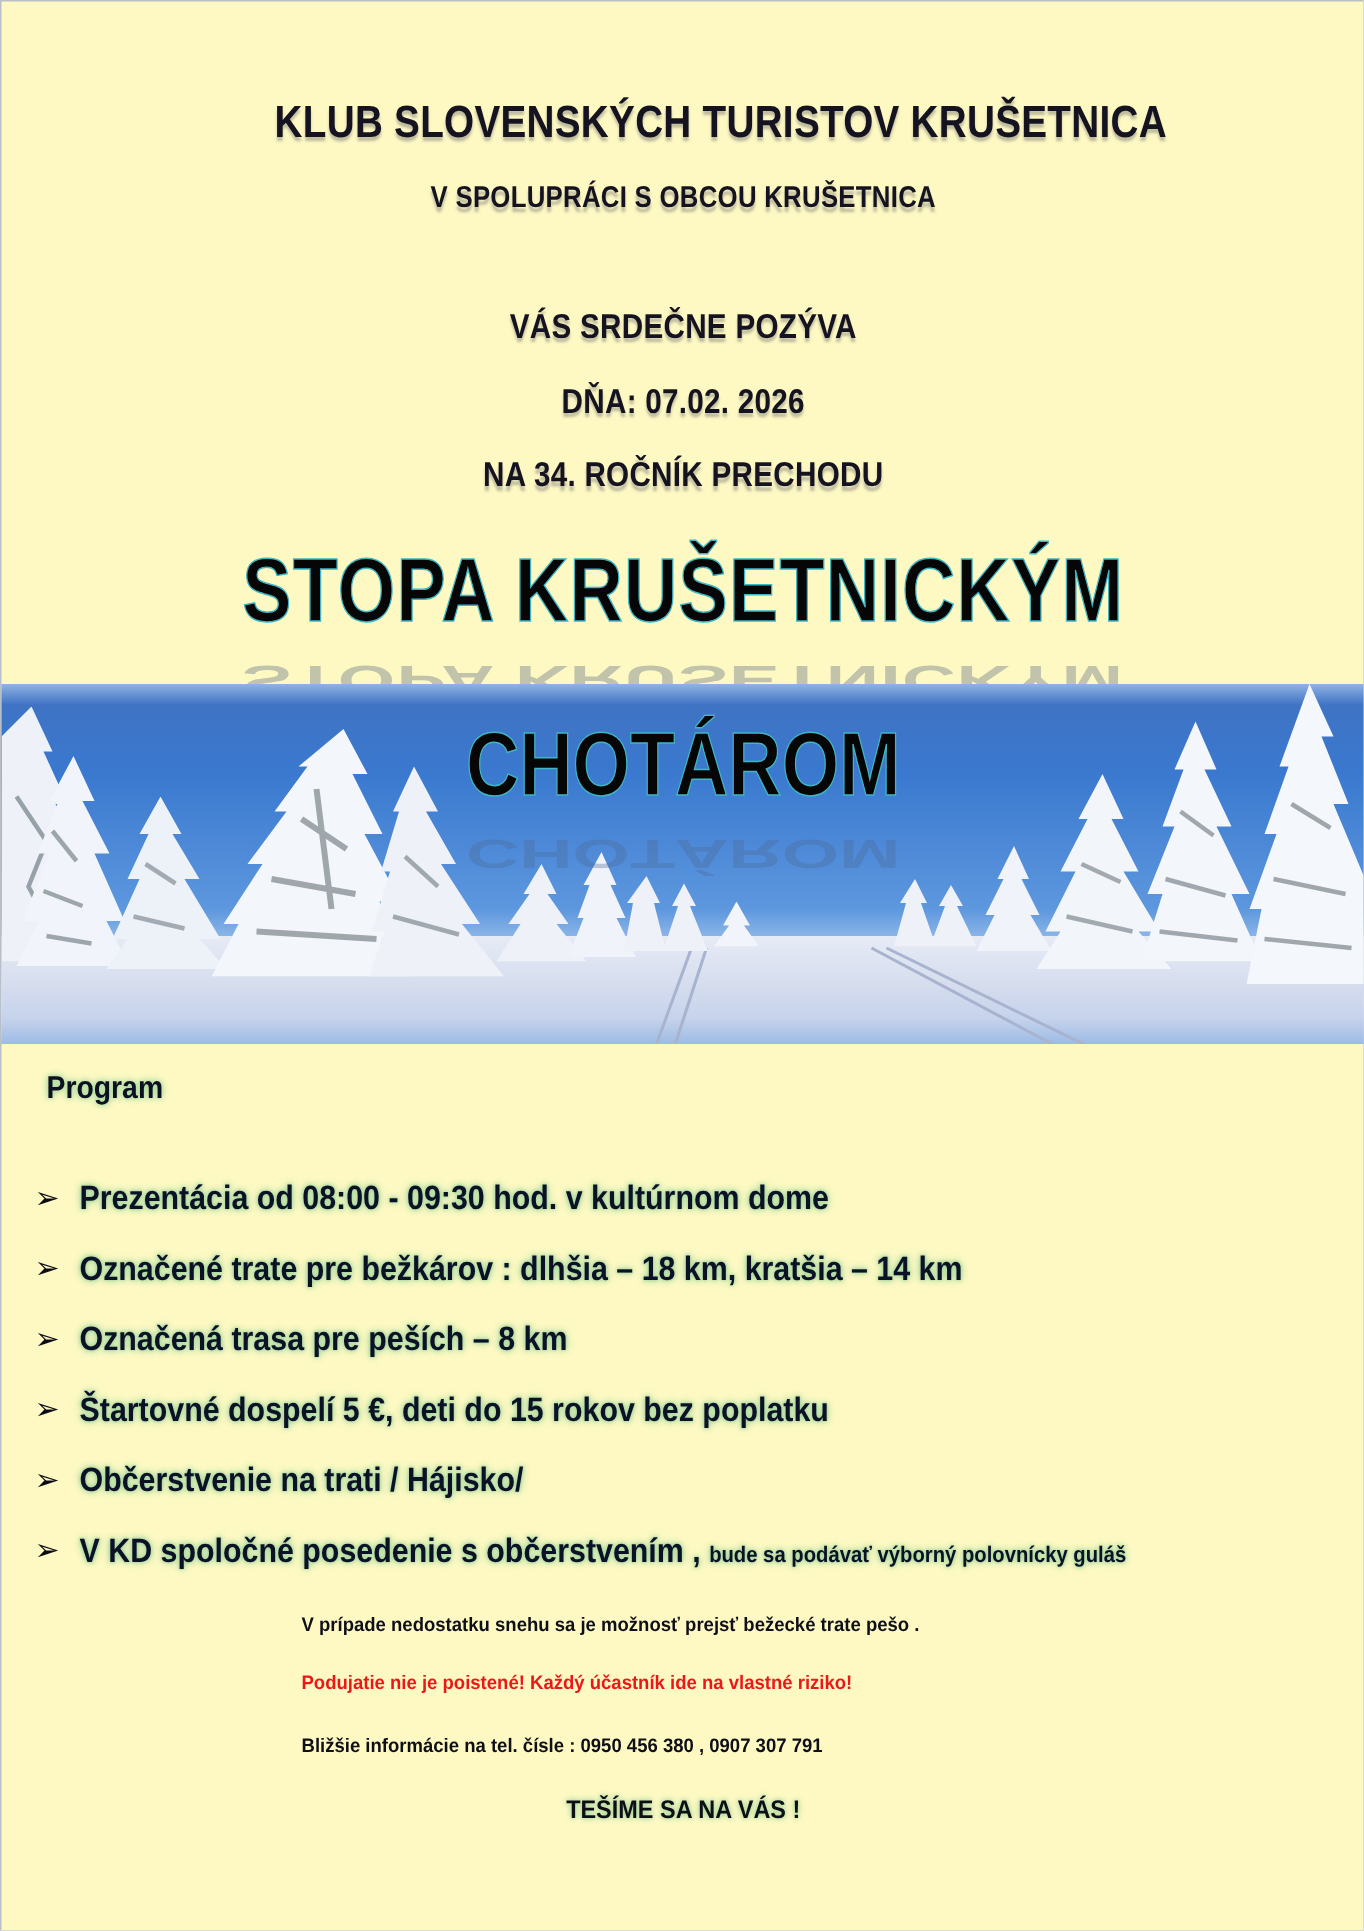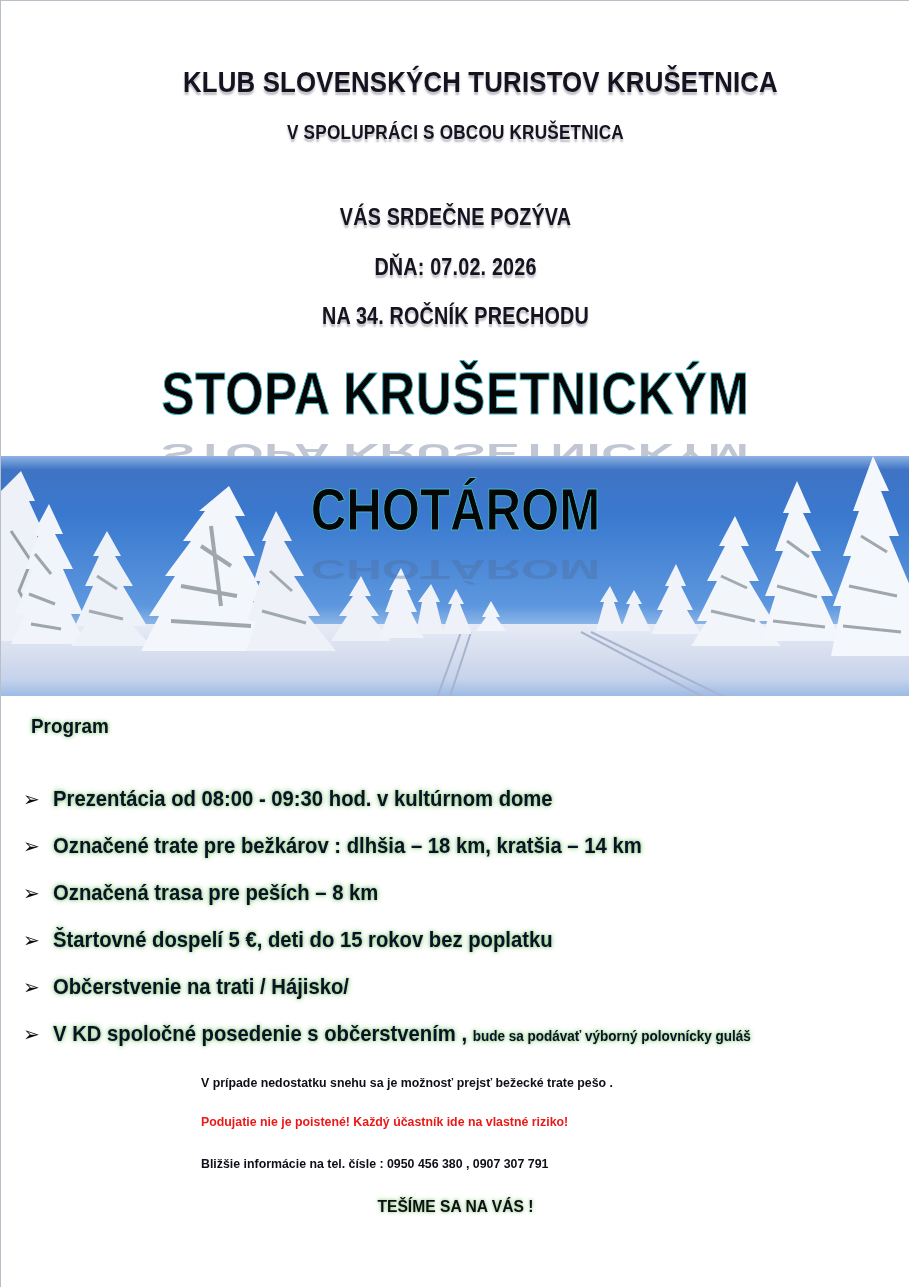--- a/index.html
+++ b/index.html
@@ -1,17 +1,17 @@
 <!DOCTYPE html>
 <html><head>
 <meta charset="utf-8">
 <style>
   html, body { margin: 0; padding: 0; }
   body { width: 909px; height: 1287px; background: #8db1e1; overflow: hidden; position: relative; font-family: "Liberation Sans", "DejaVu Sans", sans-serif; }
-  .page { position: absolute; left: 0; top: 0; width: 909px; height: 1287px; background: #ffffff; border-top: 1px solid #b9bfc8; border-left: 1px solid #b9bfc8; box-sizing: border-box; }
+  .page { position: absolute; left: 0; top: 0; width: 909px; height: 1287px; background: #fef9c3; border-top: 1px solid #b9bfc8; border-left: 1px solid #b9bfc8; box-sizing: border-box; }
   .hdr { position: absolute; left: 0; width: 909px; text-align: center; font-weight: bold; color: #14131f; letter-spacing: 0.2px; }
   .shadowtxt { text-shadow: 0 3px 2px rgba(70,70,90,0.35); }
   #org { top: 64px; left: 25px; font-size: 30px; transform: scaleX(0.86); transform-origin: center; }
   #coop { top: 120px; left: 0px; font-size: 20px; transform: scaleX(0.86); }
   #invite { top: 203px; font-size: 23px; transform: scaleX(0.86); }
   #date { top: 253px; font-size: 23px; transform: scaleX(0.86); }
   #edition { top: 302px; font-size: 23px; transform: scaleX(0.86); }
   .title { position: absolute; left: 0; width: 909px; text-align: center; font-weight: bold; color: #060606; transform: scaleX(0.82); -webkit-text-stroke: 1px #3fb6c4; }
   #title1 { top: 358px; font-size: 60px; letter-spacing: 1px; }
   #title1-refl { top: 418px; font-size: 60px; letter-spacing: 1px; color: transparent; -webkit-text-stroke: 0; transform: scaleX(0.82) scaleY(-0.45); background: none; opacity: 0.35; color: #51627f; }

